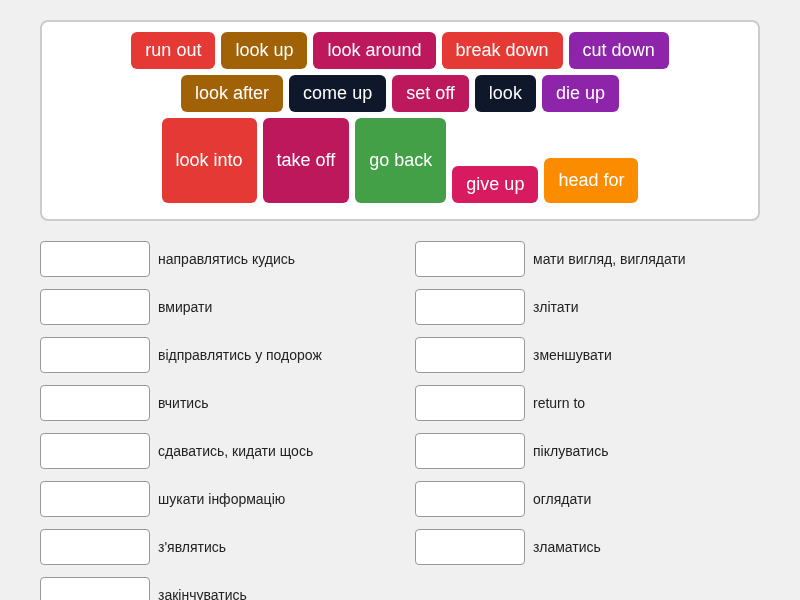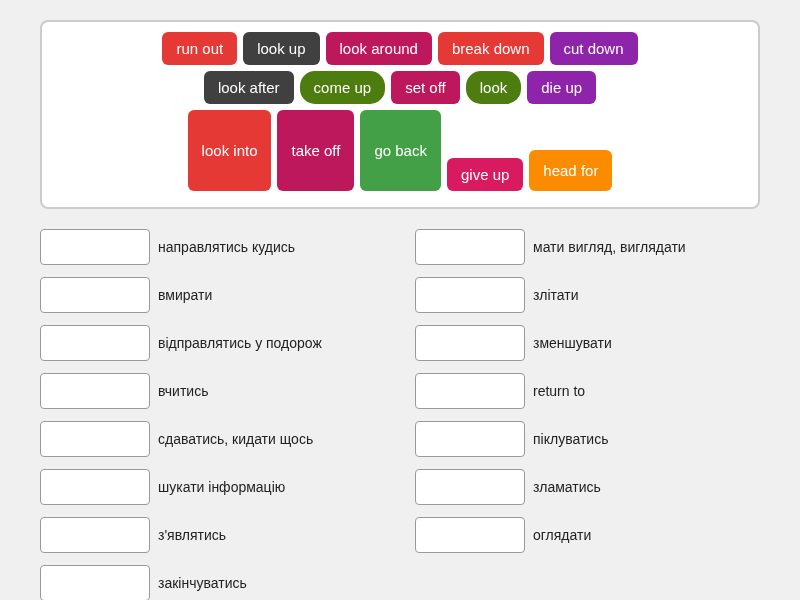--- a/index.html
+++ b/index.html
@@ -28,31 +28,31 @@
       display: flex;
       gap: 6px;
       margin-bottom: 6px;
       justify-content: center;
     }
 
     .word-chip {
       padding: 8px 14px;
       border-radius: 6px;
       color: white;
-      font-size: 15px;
+      font-size: 18px;
       font-weight: 500;
       cursor: pointer;
       white-space: nowrap;
       border: none;
     }
 
     .red    { background-color: #e53935; }
-    .blue   { background-color: #404040; }
+    .blue   { background-color: #a16207; }
     .orange { background-color: #be185d; }
-    .teal   { background-color: #4d7c0f; border-radius: 15px; }
+    .teal   { background-color: #0f172a; }
     .purple { background-color: #8e24aa; }
     .green  { background-color: #43a047; }
     .pink   { background-color: #d81b60; margin-top: 48px; }
     .amber  { background-color: #fb8c00; margin-top: 40px; }
 
     .definitions-area {
       display: flex;
       width: 720px;
       gap: 30px;
     }
@@ -166,20 +166,20 @@
       <div class="def-row">
         <input type="text" class="answer-box" style="">
         <span class="def-text">return to</span>
       </div>
       <div class="def-row">
         <input type="text" class="answer-box" style="">
         <span class="def-text">піклуватись</span>
       </div>
       <div class="def-row">
         <input type="text" class="answer-box" style="">
-        <span class="def-text">зламатись</span>
+        <span class="def-text">оглядати</span>
       </div>
       <div class="def-row">
         <input type="text" class="answer-box" style="">
-        <span class="def-text">оглядати</span>
+        <span class="def-text">зламатись</span>
       </div>
     </div>
 </div>
 
 </body></html>

